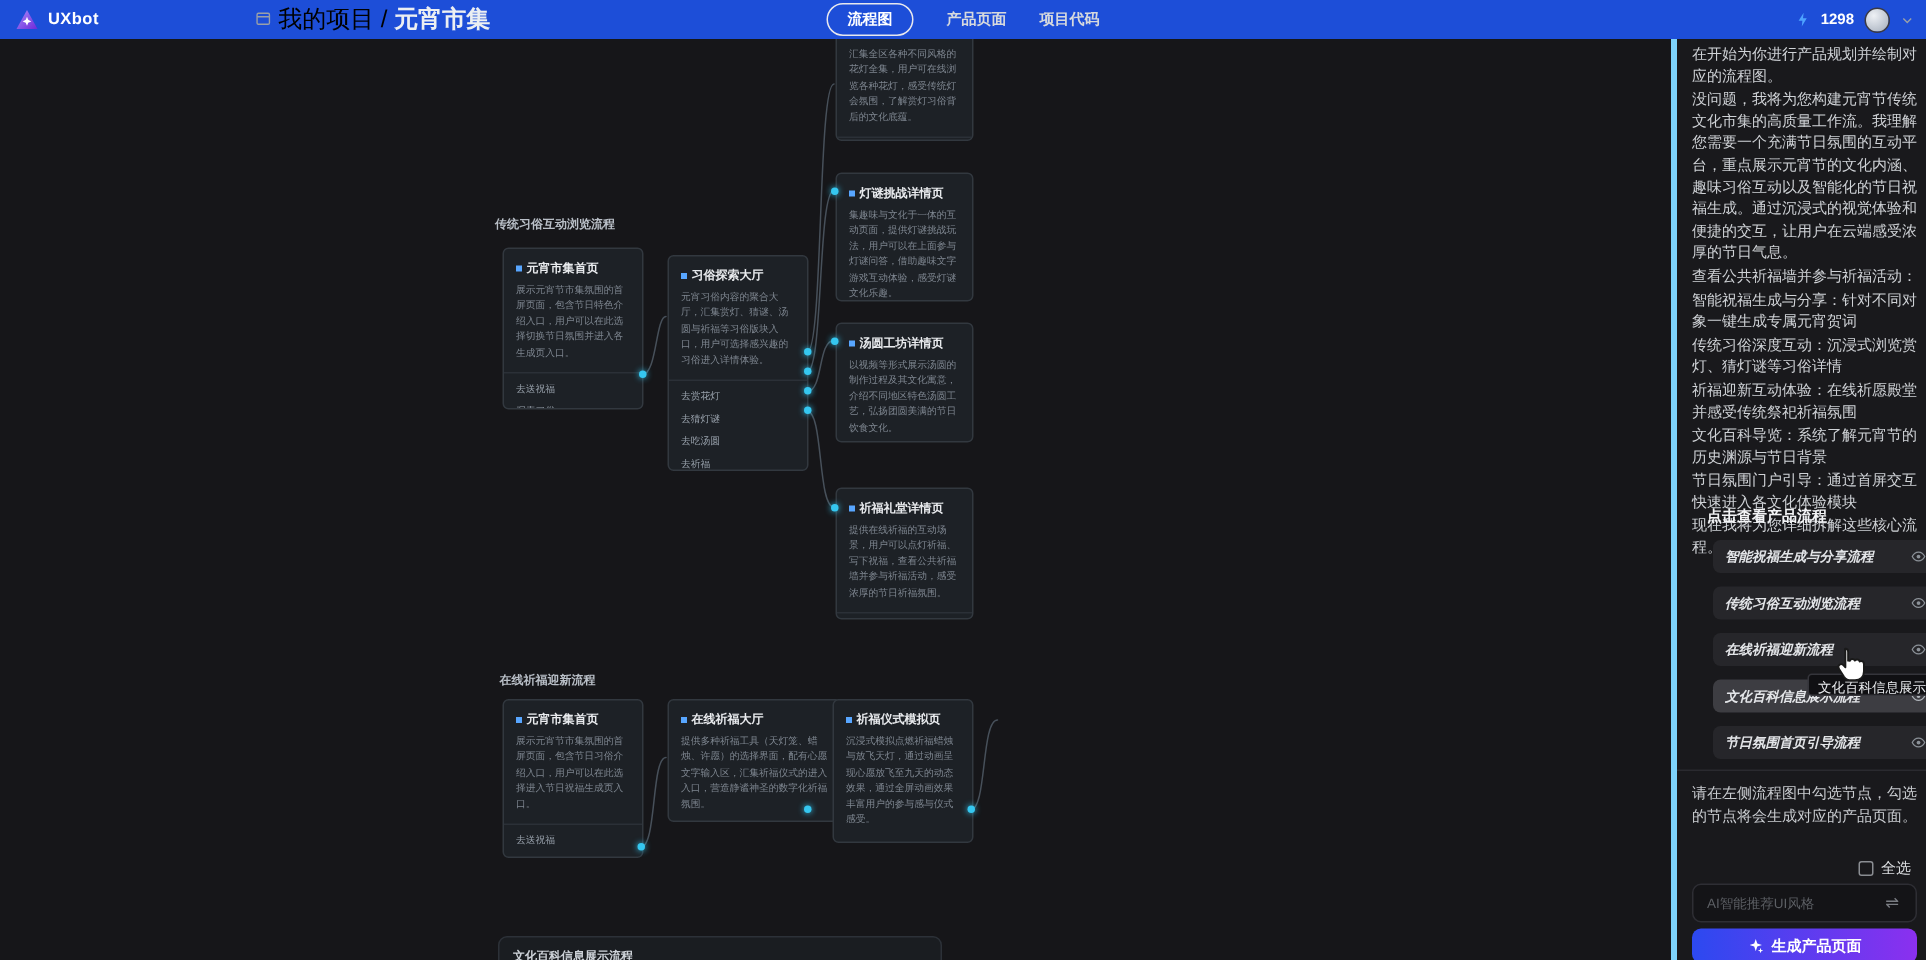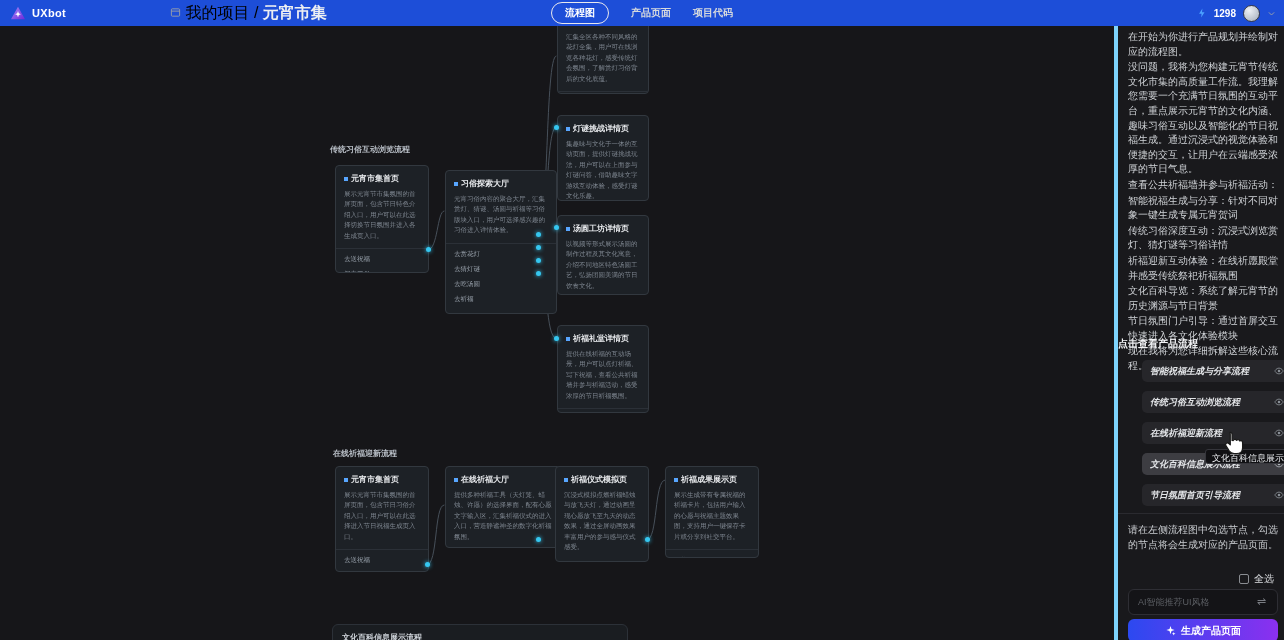--- a/index.html
+++ b/index.html
@@ -37,21 +37,21 @@
   .cdot { position:absolute; width:5px; height:5px; border-radius:50%; background:#35c7f0;
     box-shadow:0 0 4px #35c7f0; z-index:5; }
   .group-box { position:absolute; background:#1a1d21; border:1px solid #2c3138; border-radius:6px; }
   .group-box .group-label-in { position:absolute; left:9px; top:7px; font-size:8px; font-weight:bold; color:#ced3d9; }
 
   
   .sidebar { position:absolute; right:0; top:26px; width:170px; height:614px; background:#19191c;
     border-left:4px solid #7dd3fc; z-index:20; }
   .chat { position:absolute; left:10px; top:4px; width:150px; color:#cfd2d6; font-size:10px; line-height:14.6px; }
   .chat p { margin-bottom:1px; }
-  .flows-header { position:absolute; left:0; top:311px; color:#f2f3f5; font-size:10px; font-weight:bold; }
+  .flows-header { position:absolute; left:20px; top:311px; color:#f2f3f5; font-size:10px; font-weight:bold; }
   .flow-btn { position:absolute; left:24px; width:150px; height:22px; background:#26262a; border:none;
     border-radius:5px; color:#e3e5e8; font-size:9px; font-weight:bold; text-align:left; padding:0 8px;
     display:flex; align-items:center; cursor:pointer; font-family:inherit;font-style:italic; }
   .flow-btn .lbl { flex:1; white-space:nowrap; overflow:hidden; }
   .flow-btn.hovered { background:#3d3d42; }
   .sb-divider { position:absolute; left:0; top:487px; width:170px; border-top:1px solid #2a2a2f; }
   .gen-hint { position:absolute; left:10px; top:496px; width:150px; color:#c9ccd0; font-size:10px; line-height:15px; }
   .select-all { position:absolute; right:10px; top:546px; display:flex; align-items:center; gap:5px;
     color:#dcdee1; font-size:10px; cursor:pointer; }
   .cbox { width:10px; height:10px; border:1px solid #8a8d92; border-radius:2px; background:transparent; }
@@ -95,21 +95,21 @@
           <span class="marker"></span>
           <span>元宵市集首页</span>
         </div>
       <div class="node-desc">展示元宵节市集氛围的首屏页面，包含节日特色介绍入口，用户可以在此选择切换节日氛围并进入各生成页入口。</div>
       <div class="node-sep"></div>
       <div class="node-item">去送祝福</div>
       <div class="node-item">探索习俗</div>
 
     </div>
 
-    <div class="node" style="left:445px; top:144px; width:112px; height:144px;">
+    <div class="node" style="left:445px; top:144px; width:94px; height:144px;">
       <div class="node-title">
           <span class="marker"></span>
           <span>习俗探索大厅</span>
         </div>
       <div class="node-desc">元宵习俗内容的聚合大厅，汇集赏灯、猜谜、汤圆与祈福等习俗版块入口，用户可选择感兴趣的习俗进入详情体验。</div>
       <div class="node-sep"></div>
       <div class="node-item">去赏花灯</div>
       <div class="node-item">去猜灯谜</div>
       <div class="node-item">去吃汤圆</div>
       <div class="node-item">去祈福</div>
@@ -176,30 +176,20 @@
 
     <div class="node" style="left:555px; top:440px; width:94px; height:96px;">
       <div class="node-title">
           <span class="marker"></span>
           <span>祈福仪式模拟页</span>
         </div>
       <div class="node-desc">沉浸式模拟点燃祈福蜡烛与放飞天灯，通过动画呈现心愿放飞至九天的动态效果，通过全屏动画效果丰富用户的参与感与仪式感受。</div>
 
     </div>
 
-    <div class="node" style="left:665px; top:440px; width:94px; height:92px;">
-      <div class="node-title">
-          <span class="marker"></span>
-          <span>祈福成果展示页</span>
-        </div>
-      <div class="node-desc">展示生成带有专属祝福的祈福卡片，包括用户输入的心愿与祝福主题效果图，支持用户一键保存卡片或分享到社交平台。</div>
-      <div class="node-sep"></div>
-      <div class="node-foot">回首页</div>
-
-    </div>
 
     <div class="group-box" style="left:332px; top:598px; width:296px; height:60px;">
       <div class="group-label-in">文化百科信息展示流程</div>
     </div>
 
     <div class="cdot" style="left:426px; top:221px;"></div>
     <div class="cdot" style="left:536px; top:206px;"></div>
     <div class="cdot" style="left:536px; top:219px;"></div>
     <div class="cdot" style="left:536px; top:232px;"></div>
     <div class="cdot" style="left:536px; top:245px;"></div>

